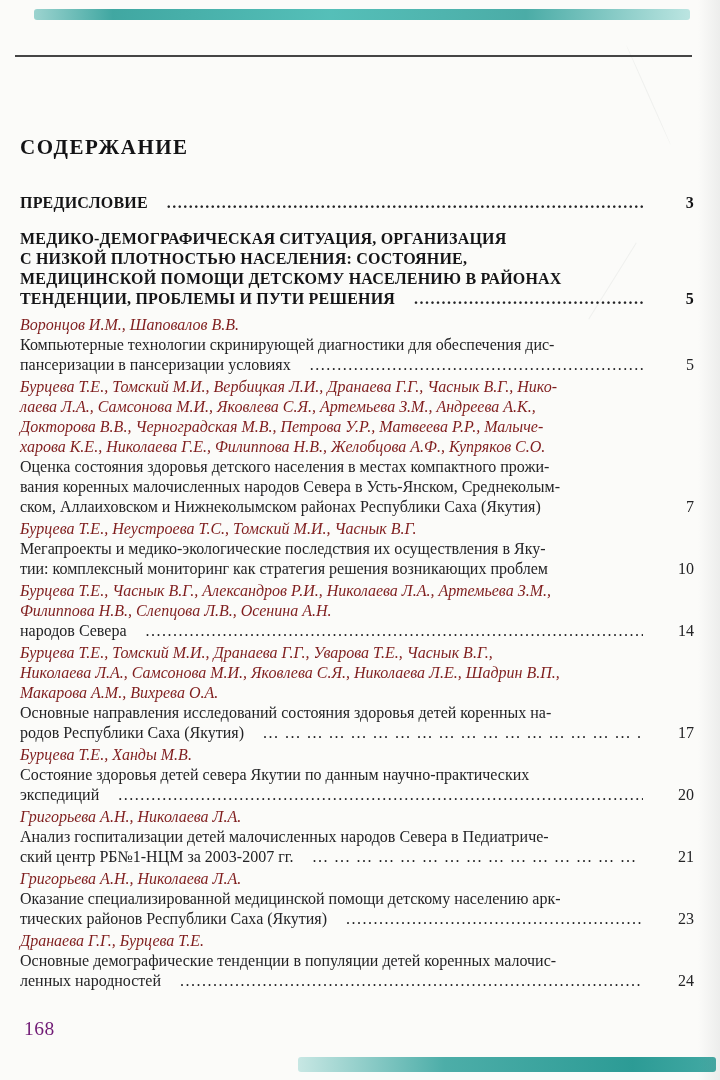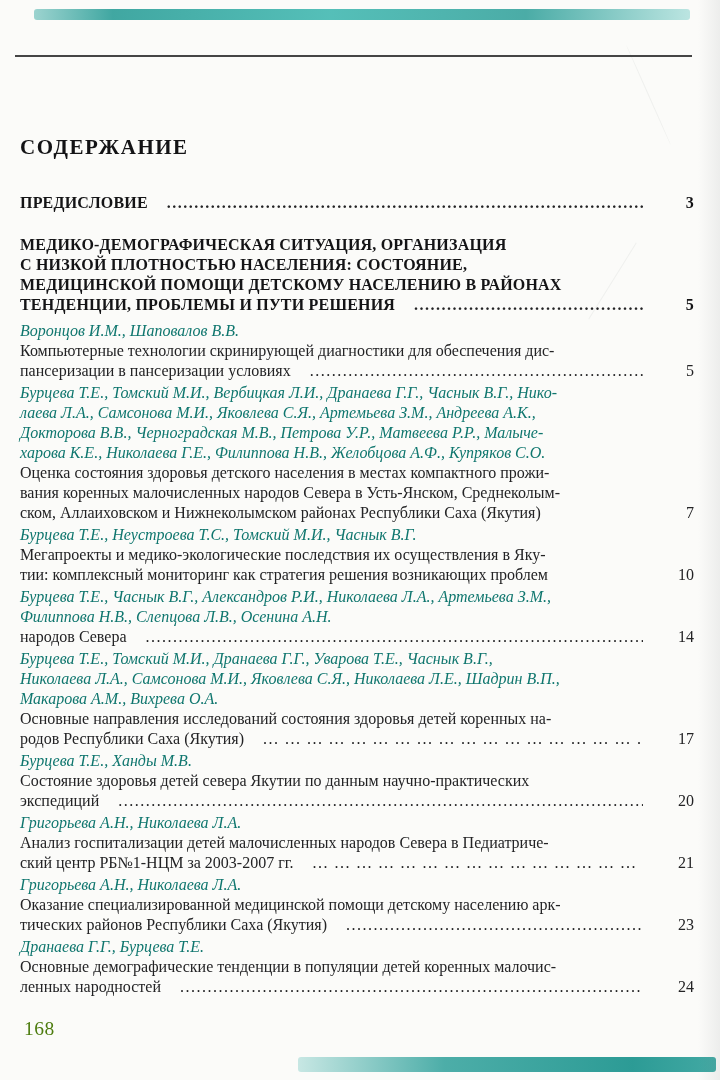--- a/index.html
+++ b/index.html
@@ -46,36 +46,36 @@
   .doc-title{
     position:absolute;left:20px;right:40px;top:135px;
     text-align:left;font-weight:bold;font-size:21px;letter-spacing:1.5px;
     color:#131315;
   }
   .toc{
     position:absolute;left:20px;right:26px;top:191px;
     font-size:16px;line-height:20px;
   }
   .entry{margin-top:2px;}
-  .toc .entry:nth-child(2){margin-top:22px;}
+  .toc .entry:nth-child(2){margin-top:16px;}
   .toc .entry:nth-child(3){margin-top:6px;}
   .entry.bold{font-weight:bold;color:#141416;letter-spacing:0.2px;}
-  .authors-line{font-style:italic;white-space:nowrap;color:#0f766e;}
+  .authors-line{font-style:italic;white-space:nowrap;color:#7f1d1d;}
   .title-line{white-space:nowrap;gap:16px;}
   .title-line.last{display:flex;align-items:baseline;}
   .tl-text{flex:0 0 auto;}
   .leader{
     flex:1 1 0;min-width:0;overflow:hidden;white-space:nowrap;
     margin-left:3px;letter-spacing:1.5px;color:#232325;
   }
   .spacer{flex:1 1 0;}
   .pg{flex:0 0 auto;min-width:30px;text-align:right;padding-left:5px;}
   .folio{
     position:absolute;left:24px;top:1018px;
-    font-size:19.5px;color:#4d7c0f;letter-spacing:0.5px;
+    font-size:19.5px;color:#701a75;letter-spacing:0.5px;
   }
 </style>
 </head>
 <body>
 
 <div class="page">
   <div class="scan-bar scan-bar-top"></div>
   <div class="scan-bar scan-bar-bottom"></div>
   <div class="scratch scratch-1"></div>
   <div class="scratch scratch-2"></div>

